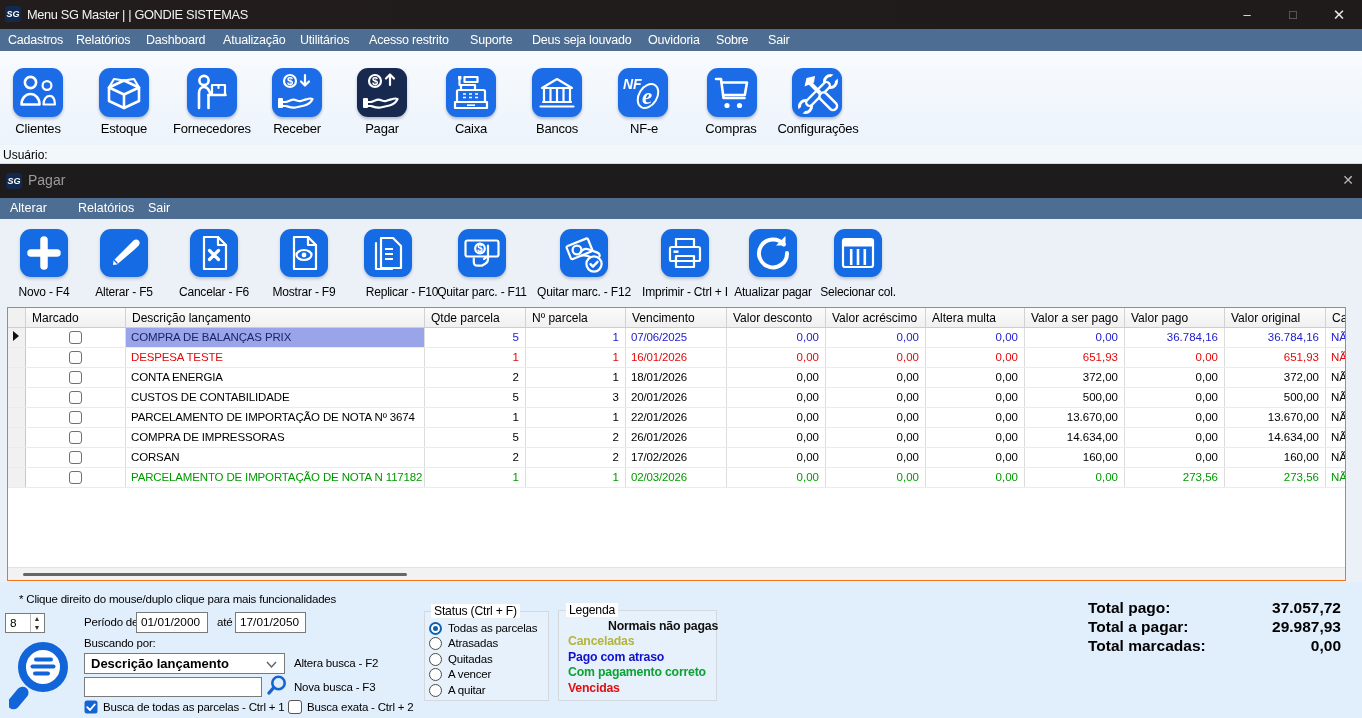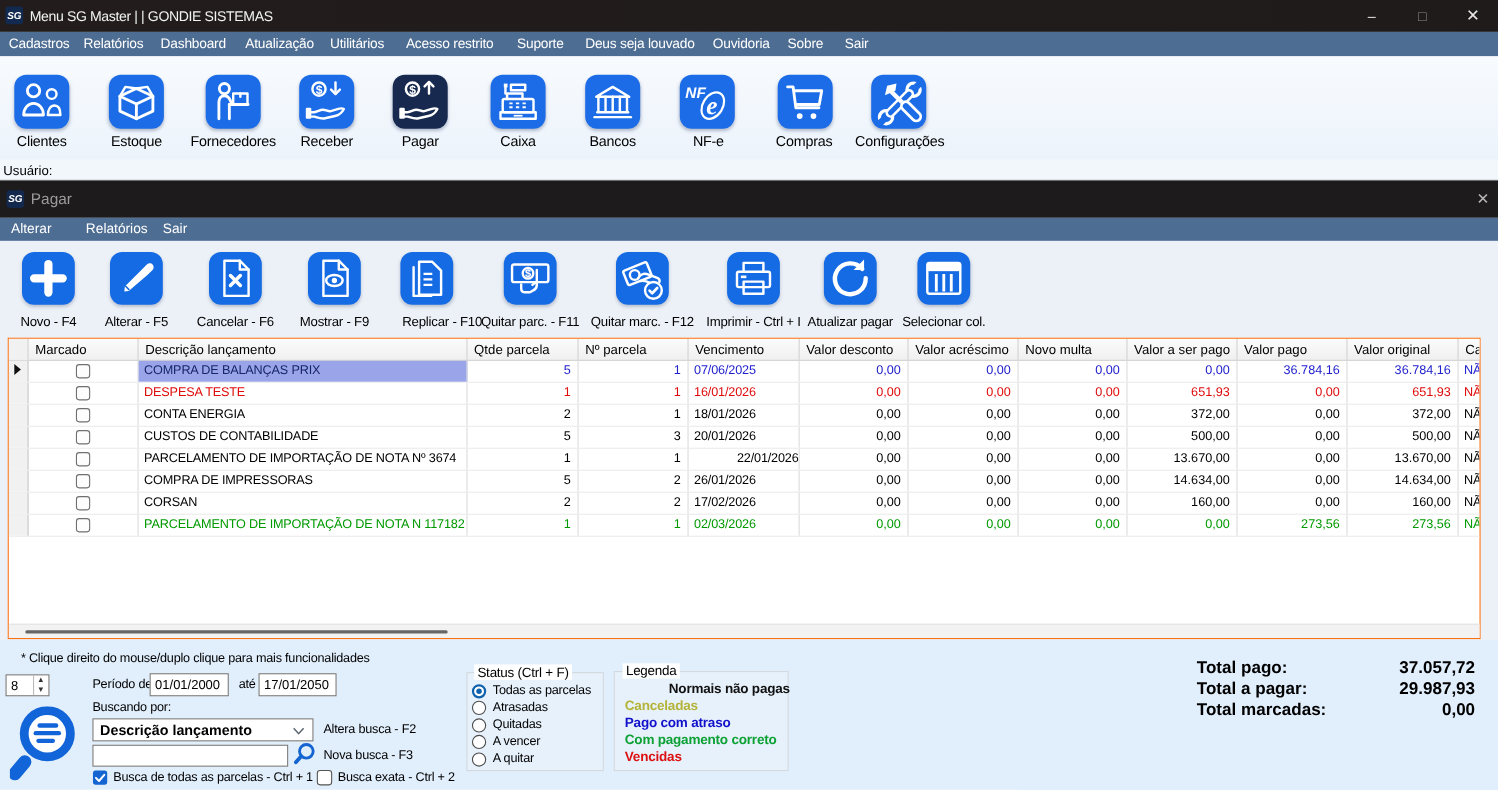--- a/index.html
+++ b/index.html
@@ -254,21 +254,21 @@
     <div id="grid">
       <div id="ghead">
         <div class="hc" style="left:0;width:18px;background:#f1f1f1;"></div>
         <div class="hc" style="left:18px;width:100px;">Marcado</div>
         <div class="hc" style="left:118px;width:299px;">Descrição lançamento</div>
         <div class="hc" style="left:417px;width:101px;">Qtde parcela</div>
         <div class="hc" style="left:518px;width:100px;">Nº parcela</div>
         <div class="hc" style="left:618px;width:101px;">Vencimento</div>
         <div class="hc" style="left:719px;width:99px;">Valor desconto</div>
         <div class="hc" style="left:818px;width:100px;">Valor acréscimo</div>
-        <div class="hc" style="left:918px;width:99px;">Novo multa</div>
+        <div class="hc" style="left:918px;width:99px;">Altera multa</div>
         <div class="hc" style="left:1017px;width:100px;">Valor a ser pago</div>
         <div class="hc" style="left:1117px;width:100px;">Valor pago</div>
         <div class="hc" style="left:1217px;width:101px;">Valor original</div>
         <div class="hc" style="left:1318px;width:20px;">Ca</div>
       </div>
         <div class="grow" style="top:20px;">
           <div class="rowsel">
             <span style="position:absolute;left:5px;top:3px;width:0;height:0;border-left:6px solid #111;border-top:5px solid transparent;border-bottom:5px solid transparent;"></span>
           </div>
           <div class="gc" style="left:18px;width:100px;">
@@ -338,21 +338,21 @@
           <div class="gc txt" style="left:1318px;width:20px;color:#000000;padding-left:5px;">NÃO</div>
         </div>
         <div class="grow" style="top:100px;">
           <div class="rowsel"></div>
           <div class="gc" style="left:18px;width:100px;">
             <span class="cbx"></span>
           </div>
           <div class="gc txt" style="left:118px;width:299px;color:#000000;">PARCELAMENTO DE IMPORTAÇÃO DE NOTA Nº 3674</div>
           <div class="gc num" style="left:417px;width:101px;color:#000000;">1</div>
           <div class="gc num" style="left:518px;width:100px;color:#000000;">1</div>
-          <div class="gc txt" style="left:618px;width:101px;color:#000000;text-align:right;">22/01/2026</div>
+          <div class="gc txt" style="left:618px;width:101px;color:#000000;">22/01/2026</div>
           <div class="gc num" style="left:719px;width:99px;color:#000000;">0,00</div>
           <div class="gc num" style="left:818px;width:100px;color:#000000;">0,00</div>
           <div class="gc num" style="left:918px;width:99px;color:#000000;">0,00</div>
           <div class="gc num" style="left:1017px;width:100px;color:#000000;">13.670,00</div>
           <div class="gc num" style="left:1117px;width:100px;color:#000000;">0,00</div>
           <div class="gc num" style="left:1217px;width:101px;color:#000000;">13.670,00</div>
           <div class="gc txt" style="left:1318px;width:20px;color:#000000;padding-left:5px;">NÃO</div>
         </div>
         <div class="grow" style="top:120px;">
           <div class="rowsel"></div>

